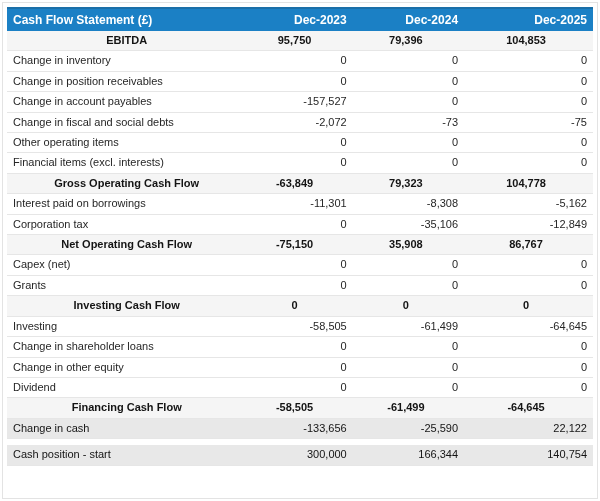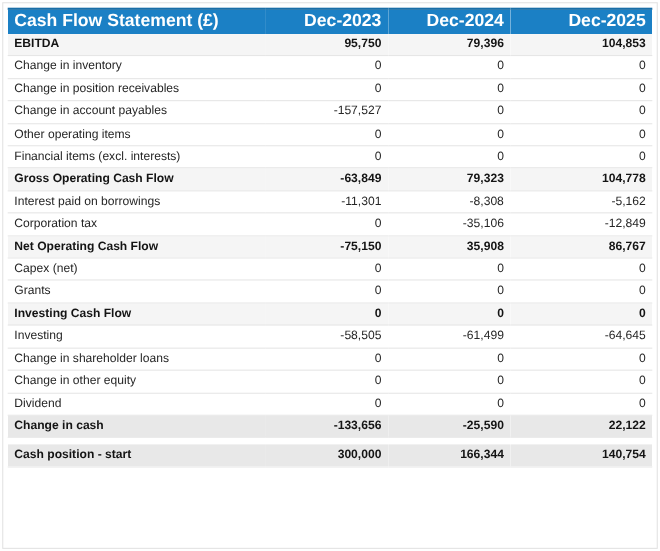--- a/index.html
+++ b/index.html
@@ -24,42 +24,43 @@
   }
   .cfs th, .cfs td {
     margin: 0;
     overflow: hidden;
     white-space: nowrap;
   }
   .cfs thead th {
     background: var(--header-bg, #1b80c5);
     border-top: 2px solid var(--header-top, #1a6fa8);
     color: #ffffff;
-    font-size: 16px;
+    font-size: 12px;
     font-weight: bold;
     height: 20px;
     line-height: 20px;
   }
   .cfs td {
     font-size: 11px;
     color: #262626;
     height: 17.4px;
     line-height: 17.4px;
     border-bottom: 1px solid var(--row-border, #e6e6e6);
   }
   .lbl { text-align: left;  padding-left: 6px; }
   .num { text-align: right; padding-right: 6px; }
   tr.section td {
     background: var(--section-bg, #f5f5f5);
     font-weight: bold;
     color: #141414;
+    text-align: center;
   }
   tr.highlight td {
     background: var(--highlight-bg, #e8e8e8);
-    font-weight: bold;
+    font-weight: normal;
     color: #141414;
     margin-left: 22px;
   }
   .gap { height: 6px; }
 </style>
 </head>
 <body>
 
 <div class="wrap">
 
@@ -97,20 +98,26 @@
     <td class="num">0</td>
     <td class="num">0</td>
   </tr>
         <tr>
     <td class="lbl">Change in account payables</td>
     <td class="num">-157,527</td>
     <td class="num">0</td>
     <td class="num">0</td>
   </tr>
         <tr>
+    <td class="lbl">Change in fiscal and social debts</td>
+    <td class="num">-2,072</td>
+    <td class="num">-73</td>
+    <td class="num">-75</td>
+  </tr>
+        <tr>
     <td class="lbl">Other operating items</td>
     <td class="num">0</td>
     <td class="num">0</td>
     <td class="num">0</td>
   </tr>
         <tr>
     <td class="lbl">Financial items (excl. interests)</td>
     <td class="num">0</td>
     <td class="num">0</td>
     <td class="num">0</td>
@@ -173,20 +180,26 @@
     <td class="lbl">Change in other equity</td>
     <td class="num">0</td>
     <td class="num">0</td>
     <td class="num">0</td>
   </tr>
         <tr>
     <td class="lbl">Dividend</td>
     <td class="num">0</td>
     <td class="num">0</td>
     <td class="num">0</td>
+  </tr>
+        <tr class="section">
+    <td class="lbl">Financing Cash Flow</td>
+    <td class="num">-58,505</td>
+    <td class="num">-61,499</td>
+    <td class="num">-64,645</td>
   </tr>
         <tr class="highlight">
     <td class="lbl">Change in cash</td>
     <td class="num">-133,656</td>
     <td class="num">-25,590</td>
     <td class="num">22,122</td>
   </tr>
       </tbody>
   </table>
 

